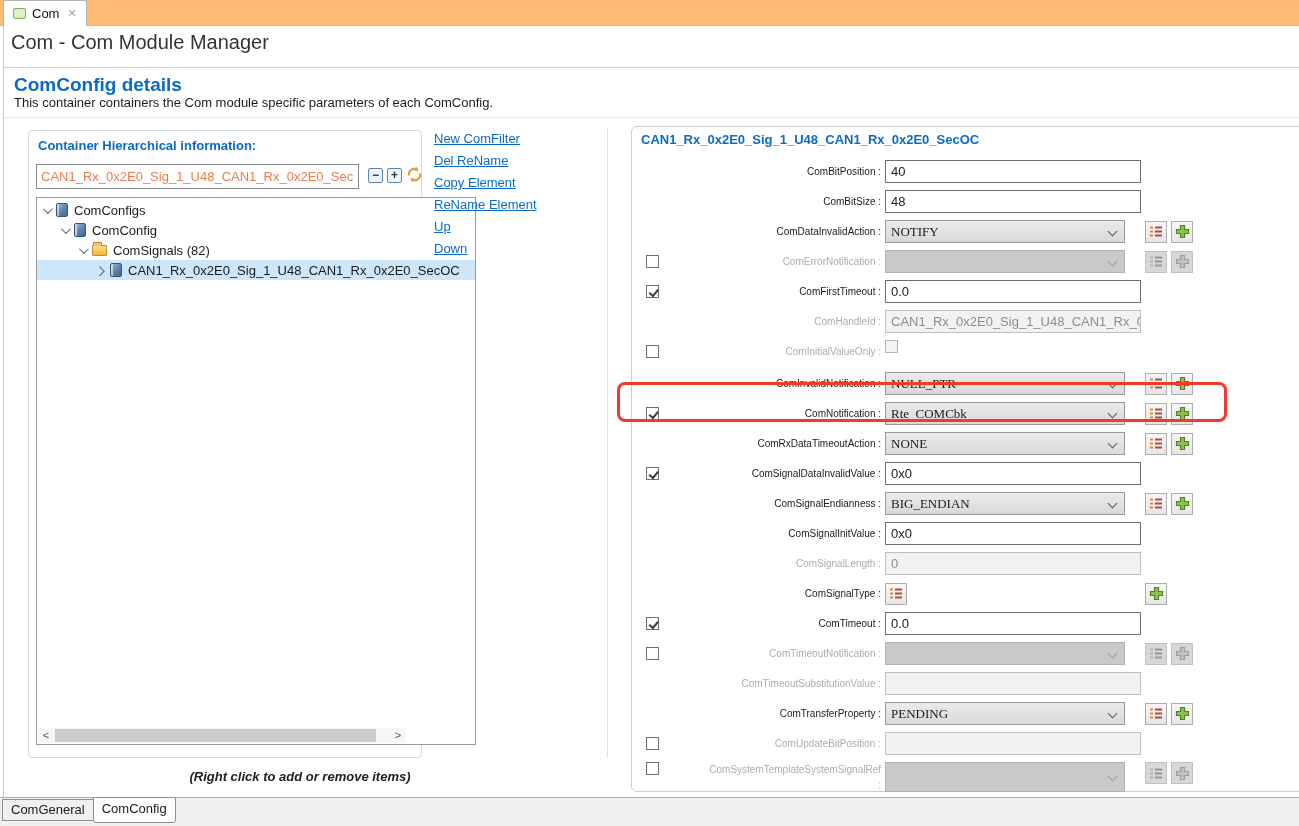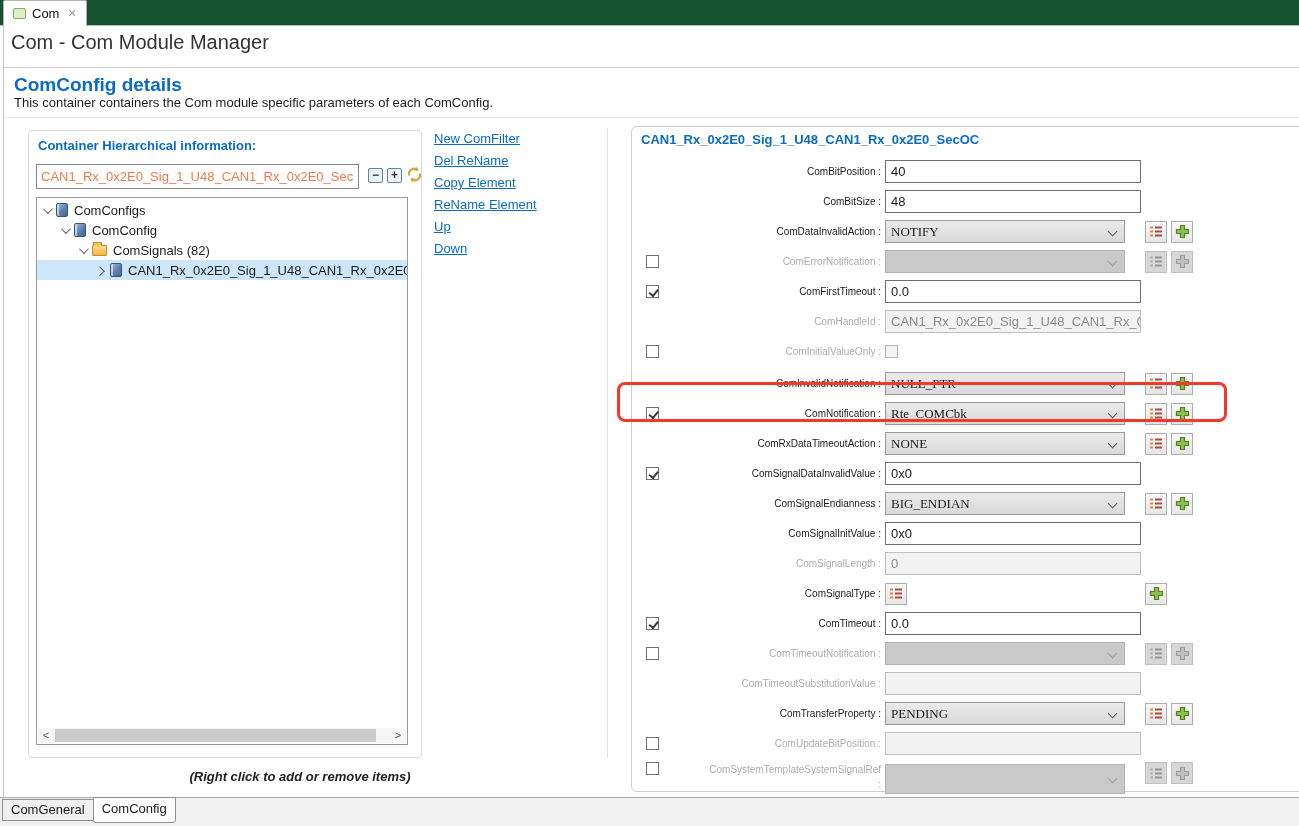--- a/index.html
+++ b/index.html
@@ -3,21 +3,21 @@
 <meta charset="utf-8">
 <style>
   * { box-sizing: border-box; margin: 0; padding: 0; }
   html,body { background:#fff; }
   body {
     width:1299px; height:826px; position:relative; overflow:hidden;
     font-family:"Liberation Sans", sans-serif; color:#1a1a1a;
   }
   
   .top-strip { position:absolute; top:0; left:0; width:100%; height:26px;
-    background:#14532d; border-bottom:1px solid #BDBDBD; }
+    background:#fdba74; border-bottom:1px solid #BDBDBD; }
   .editor-tab { position:absolute; left:3px; top:0; height:26px; z-index:2;
     background:#fff; border:1px solid #B3B3B3; border-bottom:none; border-radius:2px 2px 0 0;
     display:flex; align-items:center; gap:6px; padding:0 9px; font-size:13px; color:#111; }
   .tab-icon { width:13px; height:11px; background:#DCEFC8; border:1px solid #84AE5C; border-radius:2px; }
   .tab-close { color:#9D9D9D; font-size:11px; margin-left:2px; cursor:pointer; }
   .view-left-border { position:absolute; left:3px; top:26px; height:771px; border-left:1px solid #C9C9C9; }
   
   .page-title { position:absolute; left:11px; top:31px; font-size:20px; color:#333; }
   .div1 { position:absolute; left:4px; right:0; top:67px; border-top:1px solid #CFCFCF; }
   .section-heading { position:absolute; left:14px; top:74px; font-size:19px; font-weight:bold; color:#0A6BC5; }
@@ -29,21 +29,21 @@
   .lg-heading { position:absolute; left:9px; top:7px; font-size:13px; font-weight:bold; color:#0A6BC5; }
   .filter-input { position:absolute; left:7px; top:33px; width:323px; height:25px;
     border:1px solid #8A8A8A; background:#fff; color:#EE7B4F; font-size:13px;
     font-family:"Liberation Sans",sans-serif; padding:0 4px; outline:none; }
   .tool-box { position:absolute; top:37px; width:15px; height:15px; border:1px solid #5E86AC;
     background:#EDF5FC; color:#333; font-size:12px; line-height:12px; font-weight:bold;
     text-align:center; border-radius:2px; cursor:pointer; }
   .tool-box.collapse { left:339px; }
   .tool-box.expand  { left:358px; }
   .sync { position:absolute; left:377px; top:35px; cursor:pointer; }
-  .tree-box { position:absolute; left:7px; top:66px; width:372px; height:548px;
+  .tree-box { position:absolute; left:7px; top:66px; width:440px; height:548px;
     border:1px solid #9A9A9A; background:#fff; overflow:hidden; }
   .tree-rows { padding-top:2px; }
   .tree-row { display:flex; align-items:center; height:20px; gap:6px; font-size:13px;
     white-space:nowrap; overflow:hidden; cursor:default; }
   .tree-row.selected { background:#CDE6F9; }
   .chev { width:7px; height:7px; border-right:1.6px solid #5E5E5E; border-bottom:1.6px solid #5E5E5E;
     flex:none; display:inline-block; }
   .chev.down  { transform:rotate(45deg) translateY(-2px); }
   .chev.right { transform:rotate(-45deg) translateX(-1px); }
   .node-icon { flex:none; display:inline-block; }
@@ -77,21 +77,21 @@
   .form-row.cbrow { height:16px; margin-bottom:16px; }
   .form-row.tall { height:34px; align-items:start; }
   .row-label { font-size:10px; text-align:right; color:#1a1a1a; white-space:nowrap; overflow:visible; }
   .row-label.wrap { white-space:pre-line; line-height:15px; }
   .form-row.off .row-label { color:#ACACAC; }
   .cbox { width:13px; height:13px; border:1px solid #707070; background:#fff;
     display:inline-block; position:relative; cursor:pointer; flex:none; }
   .cbox.checked::after { content:""; position:absolute; left:1.5px; top:2.5px; width:7px; height:3.5px;
     border-left:2px solid #3C3C3C; border-bottom:2px solid #3C3C3C; transform:rotate(-50deg); }
   .cbox.small-val { border-color:#B5B5B5; background:#F4F4F4; }
-  .field-slot { height:100%; display:flex; align-items:center; }
+  .field-slot { height:100%; display:flex; }
   .textbox { width:256px; height:23px; border:1px solid #6E6E6E; background:#fff;
     font-size:13px; line-height:21px; padding:0 5px; overflow:hidden; white-space:nowrap; }
   .form-row.off .textbox { border-color:#BFBFBF; background:#F2F2F2; color:#8C8C8C; }
   .selectbox { width:240px; height:23px; border:1px solid #999; cursor:pointer;
     background:linear-gradient(#EBEBEB,#D9D9D9); position:relative;
     font-size:13px; line-height:21px; padding:0 22px 0 5px; overflow:hidden; white-space:nowrap;font-family:Liberation Serif, serif; }
   .form-row.tall .selectbox { height:30px; line-height:28px; }
   .selectbox .sel-chev { position:absolute; right:8px; top:7px; width:7px; height:7px;
     border-right:1.5px solid #5B5B5B; border-bottom:1.5px solid #5B5B5B; transform:rotate(45deg); }
   .form-row.tall .selectbox .sel-chev { top:10px; }

